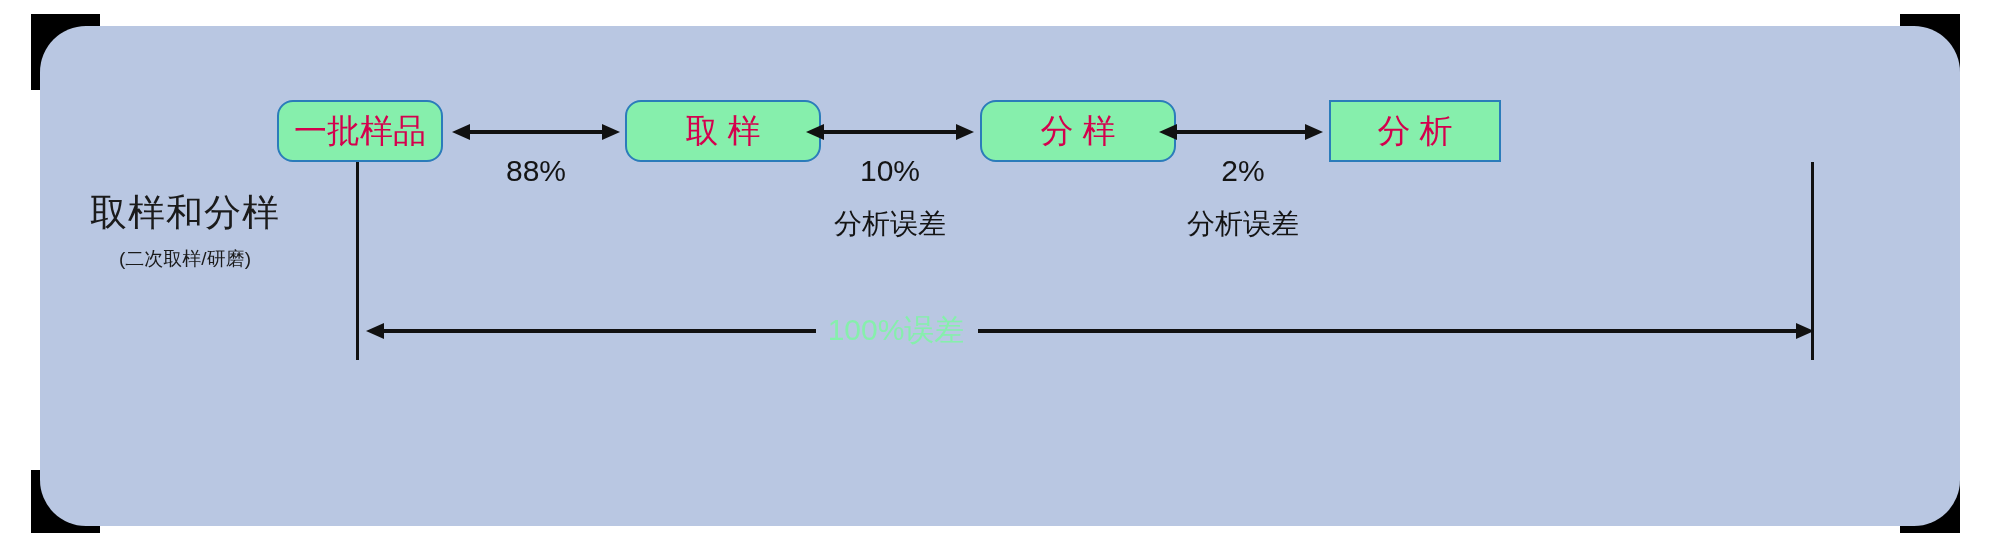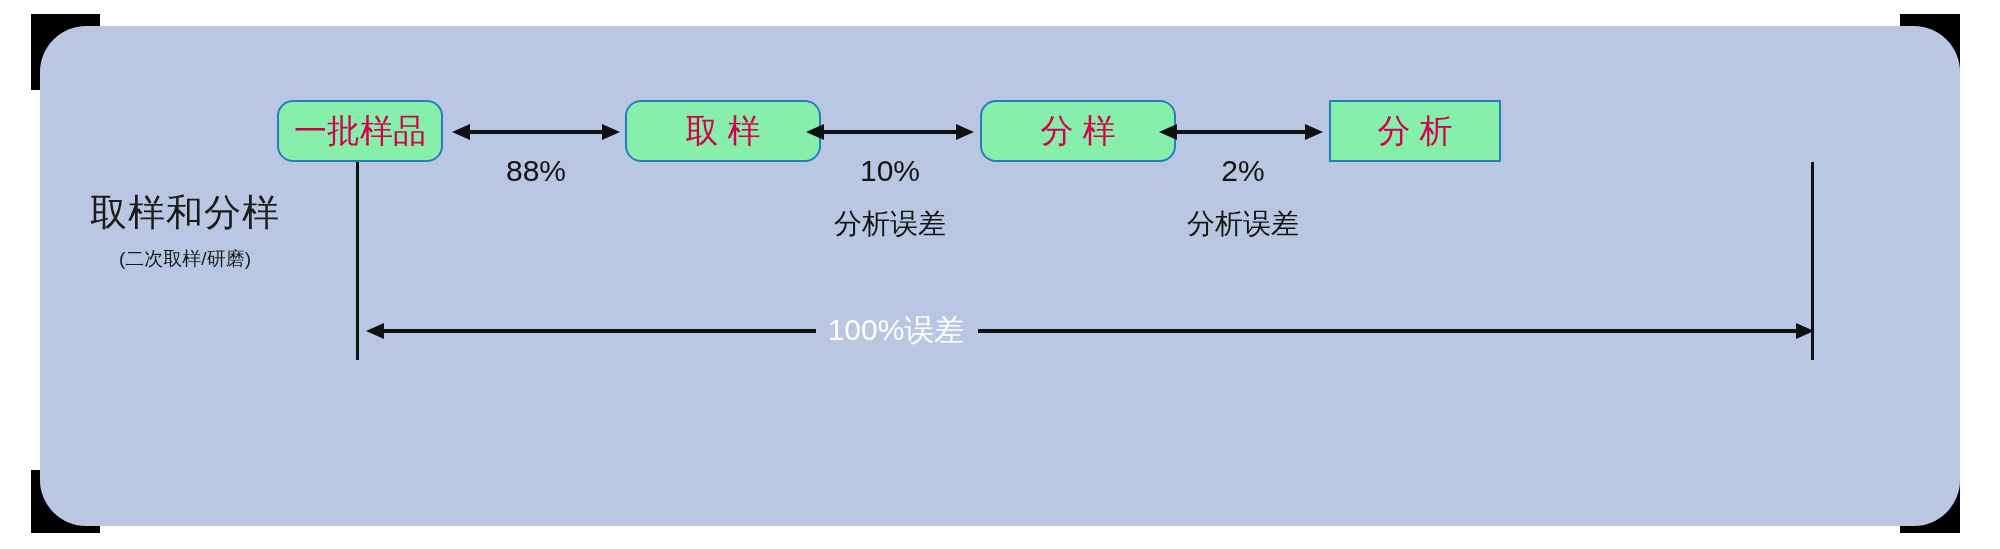--- a/index.html
+++ b/index.html
@@ -84,21 +84,21 @@
     position:absolute;width:3px;background:#111111;
   }
   #drop-left{left:356px;top:162px;height:198px;}
   #drop-right{left:1811px;top:162px;height:198px;}
 
   
   #total-arrow-left{position:absolute;left:366px;top:318px;width:450px;height:26px;}
   #total-arrow-right{position:absolute;left:978px;top:318px;width:836px;height:26px;}
   #total-label{
     position:absolute;left:806px;top:308px;width:180px;text-align:center;
-    font-size:30px;line-height:44px;color:#ffffff;white-space:nowrap;
+    font-size:30px;line-height:44px;color:#86efac;white-space:nowrap;
   }
 </style>
 </head>
 <body>
 
 <div id="stage">
 
   <div id="blackplate"></div>
 
   <div class="whitemask" style="left:0;top:0;width:2000px;height:14px;"></div>

